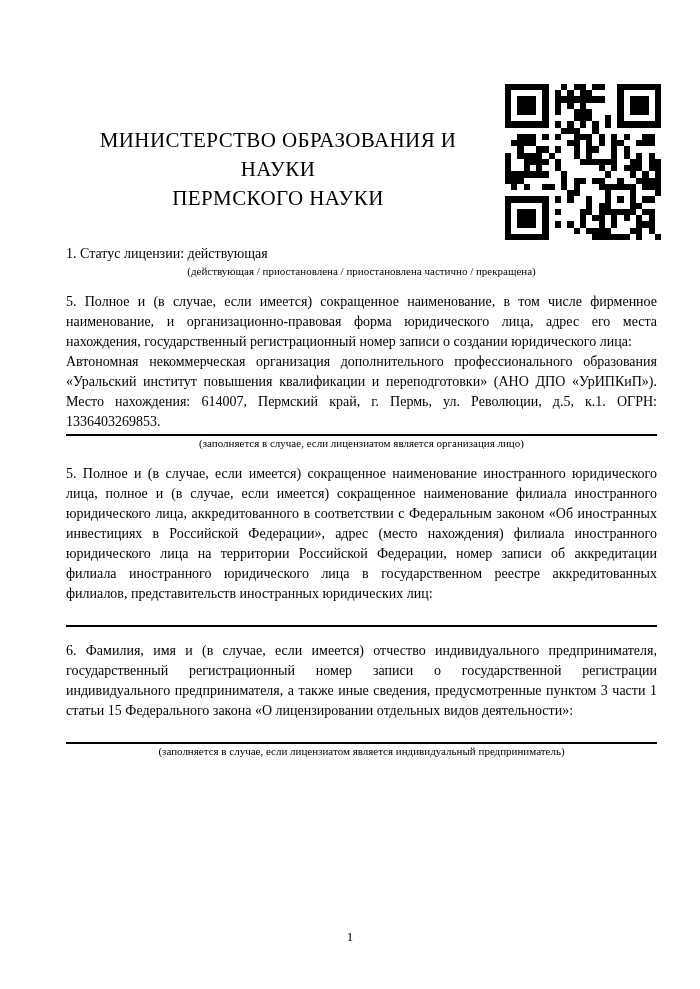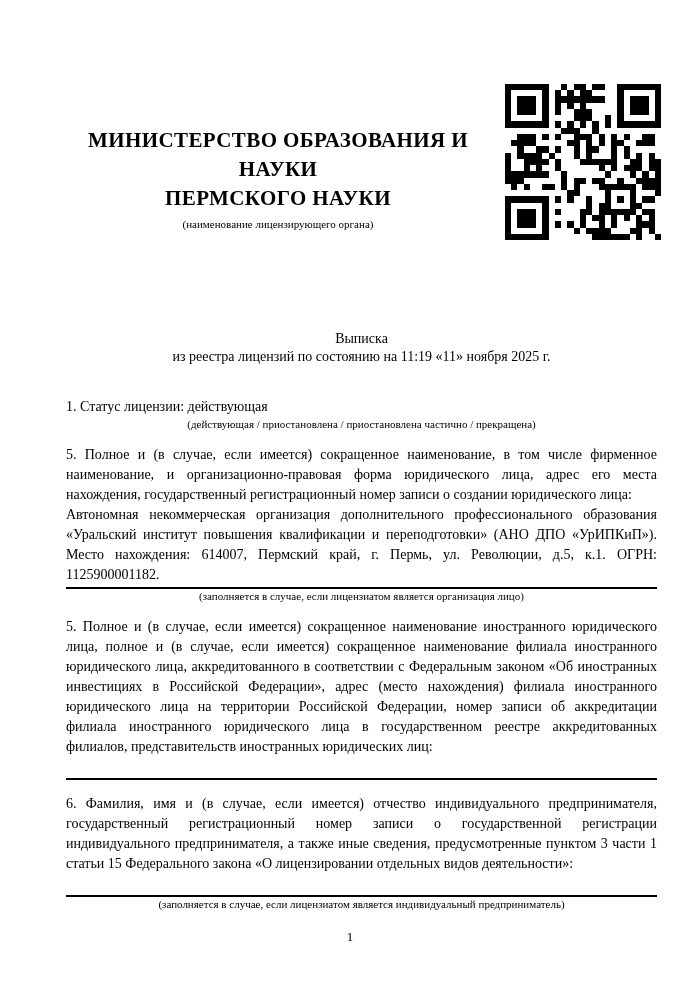--- a/index.html
+++ b/index.html
@@ -22,21 +22,21 @@
     height: 156px;
   }
   .qr svg { width: 100%; height: 100%; display: block; }
 
   .authority {
     margin-top: 126px;
     width: 424px;
     text-align: center;
   }
   .authority-name {
-    font-weight: bold;
+    font-weight: normal;
     font-size: 21px;
     line-height: 29px;
     letter-spacing: 0.4px;
   }
   .authority-caption {
     margin-top: 5px;
     font-size: 11px;
     line-height: 13px;
   }
 
@@ -392,36 +392,31 @@
         <rect x="24" y="24" width="1" height="1" fill="#000"></rect>
       </svg>
   </div>
 
   <div class="content">
     <div class="authority">
       <div class="authority-name">
         <div>МИНИСТЕРСТВО ОБРАЗОВАНИЯ И НАУКИ</div>
         <div>ПЕРМСКОГО НАУКИ</div>
       </div>
-      <div class="authority-caption">(наименование лицензирующего органа)</div>
     </div>
 
-    <div class="doc-title">
-      <div>Выписка</div>
-      <div>из реестра лицензий по состоянию на 11:19 «11» ноября 2025 г.</div>
-    </div>
 
     <div class="items" id="items">
         <div class="item">
           <p class="para">1. Статус лицензии: действующая</p>
           <div class="item-caption">(действующая / приостановлена / приостановлена частично / прекращена)</div>
         </div>
         <div class="item">
           <p class="para">5. Полное и (в случае, если имеется) сокращенное наименование, в том числе фирменное наименование, и организационно-правовая форма юридического лица, адрес его места нахождения, государственный регистрационный номер записи о создании юридического лица:</p>
-          <p class="para">Автономная некоммерческая организация дополнительного профессионального образования «Уральский институт повышения квалификации и переподготовки» (АНО ДПО «УрИПКиП»). Место нахождения: 614007, Пермский край, г. Пермь, ул. Революции, д.5, к.1. ОГРН: 1125900001182.</p>
+          <p class="para">Автономная некоммерческая организация дополнительного профессионального образования «Уральский институт повышения квалификации и переподготовки» (АНО ДПО «УрИПКиП»). Место нахождения: 614007, Пермский край, г. Пермь, ул. Революции, д.5, к.1. ОГРН: 1336403269853.</p>
           <div class="rule"></div>
           <div class="item-caption">(заполняется в случае, если лицензиатом является организация лицо)</div>
         </div>
         <div class="item">
           <p class="para">5. Полное и (в случае, если имеется) сокращенное наименование иностранного юридического лица, полное и (в случае, если имеется) сокращенное наименование филиала иностранного юридического лица, аккредитованного в соответствии с Федеральным законом «Об иностранных инвестициях в Российской Федерации», адрес (место нахождения) филиала иностранного юридического лица на территории Российской Федерации, номер записи об аккредитации филиала иностранного юридического лица в государственном реестре аккредитованных филиалов, представительств иностранных юридических лиц:</p>
           <div class="rule gap"></div>
         </div>
         <div class="item">
           <p class="para">6. Фамилия, имя и (в случае, если имеется) отчество индивидуального предпринимателя, государственный регистрационный номер записи о государственной регистрации индивидуального предпринимателя, а также иные сведения, предусмотренные пунктом 3 части 1 статьи 15 Федерального закона «О лицензировании отдельных видов деятельности»:</p>
           <div class="rule gap"></div>

